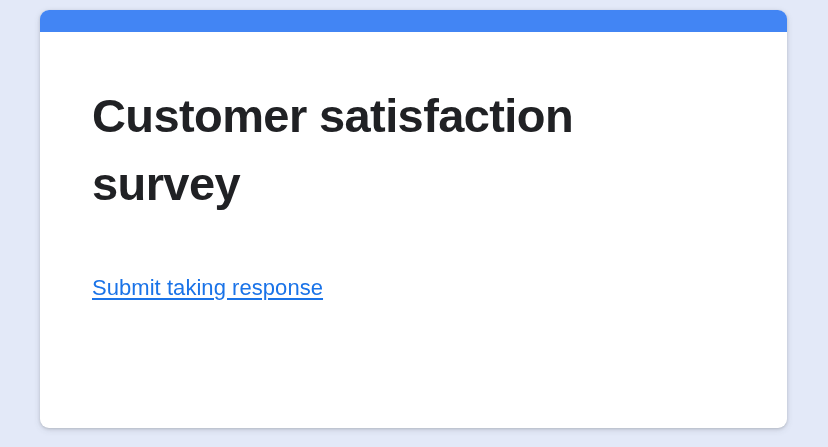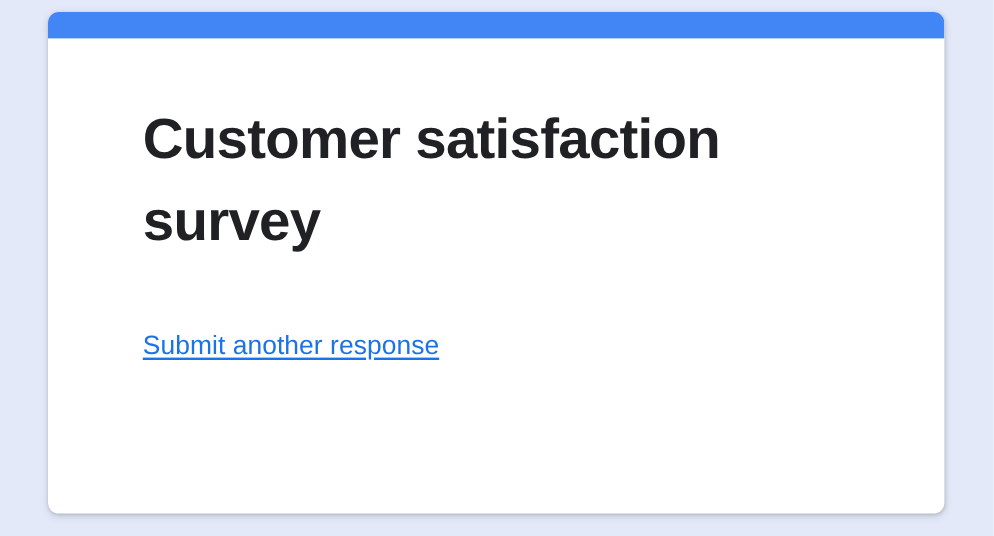--- a/index.html
+++ b/index.html
@@ -48,21 +48,20 @@
   }
 
   #card-body {
     position: absolute;
     left: 0;
     top: 22px;
     right: 0;
     bottom: 0;
     padding: 50px 52px 0 52px;
     box-sizing: border-box;
-    margin-left: 27px;
   }
 
   #page-title {
     margin: 0;
     font-family: "Liberation Sans", sans-serif;
     font-size: 47px;
     line-height: 68px;
     font-weight: bold;
     letter-spacing: -0.6px;
     color: #202124;
@@ -101,17 +100,17 @@
 
   <div id="confirmation-card">
 
     <div id="card-header-bar"></div>
 
     <div id="card-body">
 
       <h1 id="page-title">Customer satisfaction survey</h1>
 
 
-      <a id="submit-another-link" href="#">Submit another response</a>
+      <a id="submit-another-link" href="#">Submit taking response</a>
 
     </div>
   </div>
 </div>
 
 </body></html>

